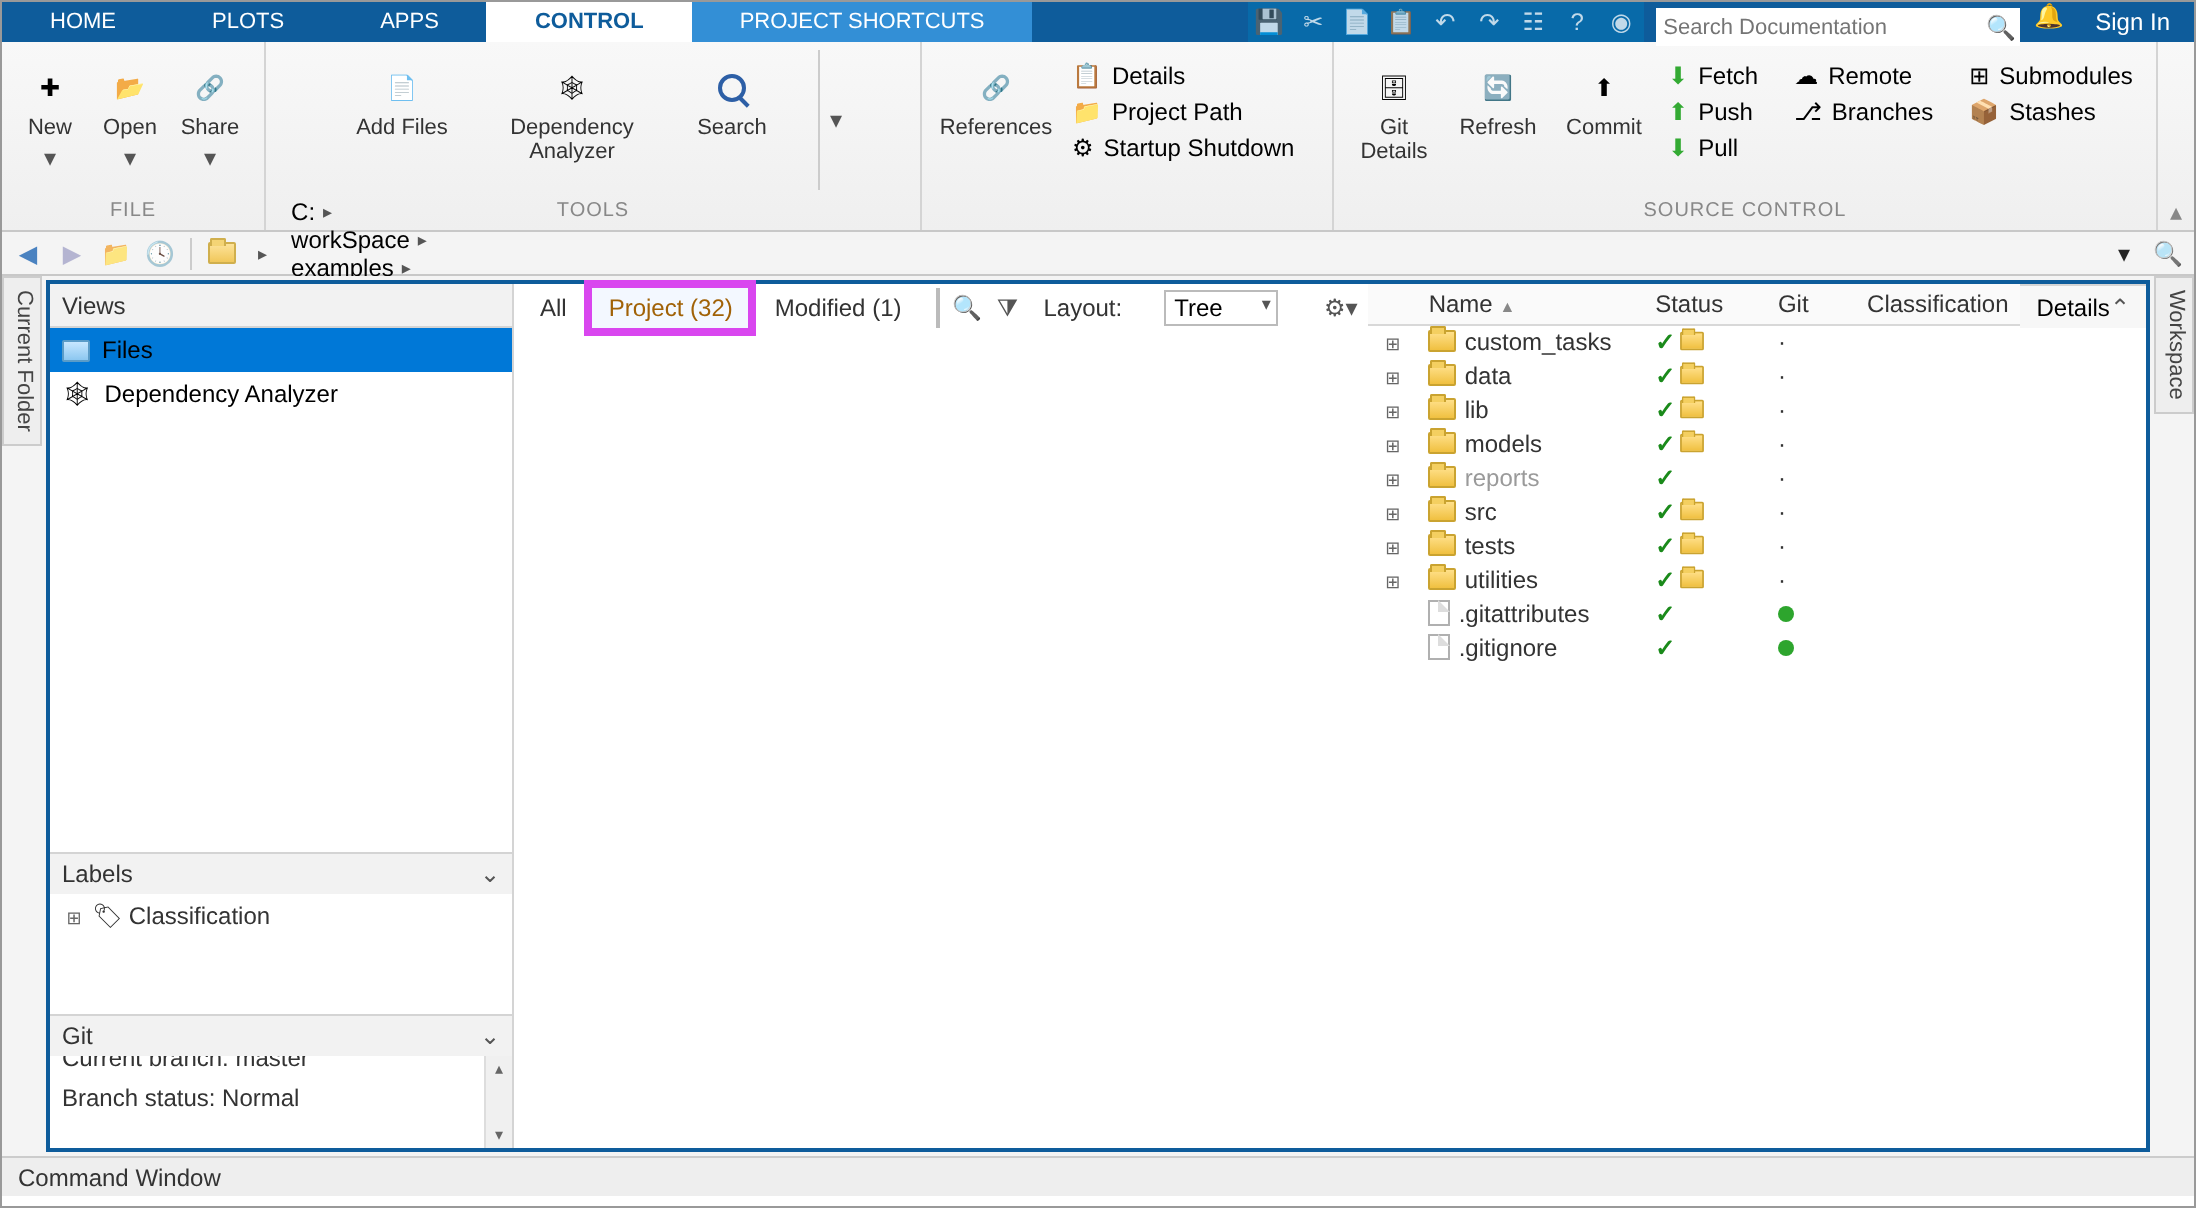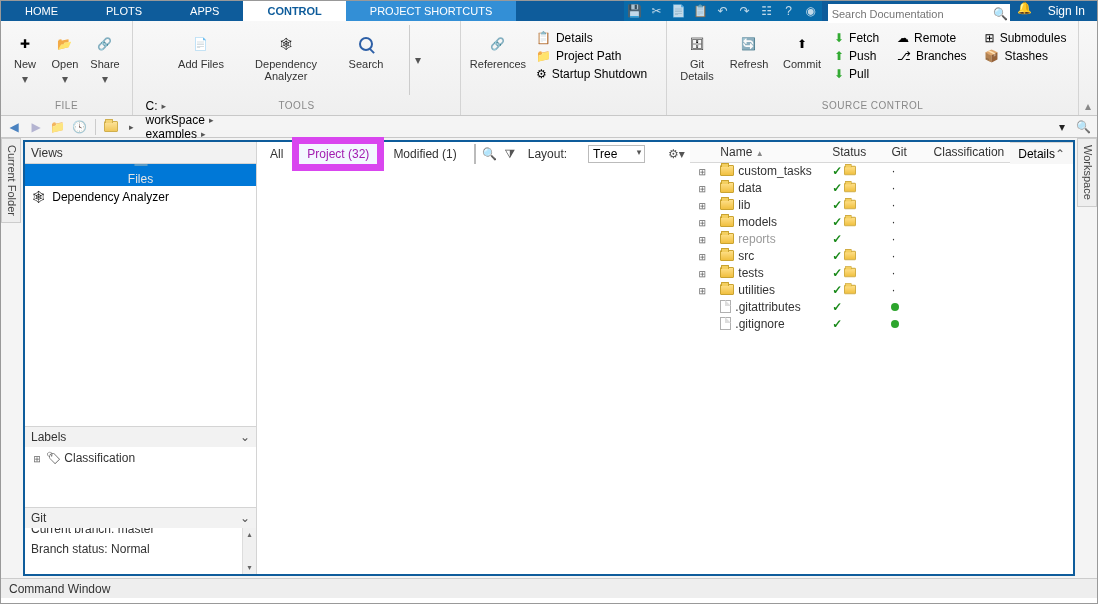--- a/index.html
+++ b/index.html
@@ -47,31 +47,31 @@
 .project-panel { flex:1; margin:2px; border:2px solid #0e5c9b; background:#fff; display:flex; flex-direction:column; }
 .panel-title { height:22px; background:#0e5c9b; color:#fff; display:flex; align-items:center; padding:0 6px; font-size:12px; }
 .panel-title .ptspacer { flex:1; }
 .panel-title .pticon { width:18px; text-align:center; cursor:pointer; }
 
 .panel-body { flex:1; display:flex; min-height:0; }
 
 .left-col { width:232px; display:flex; flex-direction:column; border-right:1px solid #d4d4d4; }
 .views-hdr { height:22px; background:#f2f2f2; border-bottom:1px solid #d4d4d4; padding:0 6px; display:flex; align-items:center; color:#333; }
 .view-item { height:22px; display:flex; align-items:center; gap:6px; padding:0 6px; cursor:pointer; }
-.view-item.active { background:#0078d7; color:#e5e5e5;flex-direction:column; }
+.view-item.active { background:#0078d7; color:#000000; }
 
 .section { border-top:1px solid #d4d4d4; }
 .section-hdr { height:20px; background:#f2f2f2; display:flex; align-items:center; padding:0 6px; color:#333; }
 .section-hdr .chev { margin-left:auto; color:#555; }
 .section-body { padding:4px 6px; font-size:11px; color:#333; overflow:hidden; }
 
 .right-col { flex:1; display:flex; flex-direction:row; min-width:0; }
 .filterbar { height:24px; display:flex; align-items:center; padding:0 4px; gap:0; }
 .ftab { padding:3px 8px; color:#333; border:1px solid transparent; cursor:pointer; font-size:12px; }
-.ftab.active { color:#a21caf; border:7px solid #d946ef; background:#f3f8ff; }
+.ftab.active { color:#a16207; border:4px solid #d946ef; background:#f3f8ff; }
 .fsearch { flex:1; height:20px; border:1px solid #bbb; margin:0 4px 0 8px; }
 .ficon { width:20px; text-align:center; color:#555; cursor:pointer; }
 .layout-lbl { color:#333; margin-left:8px; }
 .layout-sel { border:1px solid #bbb; padding:1px 27px 1px 4px; margin:0 21px; cursor:pointer; position:relative; }
 .layout-sel::after { content:"▾"; position:absolute; right:3px; font-size:9px; color:#555; }
 
 .grid { flex:1; overflow:auto; }
 table { width:100%; border-collapse:collapse; }
 th { text-align:left; font-weight:normal; height:20px; border-bottom:1px solid #d8d8d8; padding:0 6px; color:#333; background:#fafafa; font-size:12px; }
 td { height:17px; padding:0 6px; font-size:12px; color:#333; }

